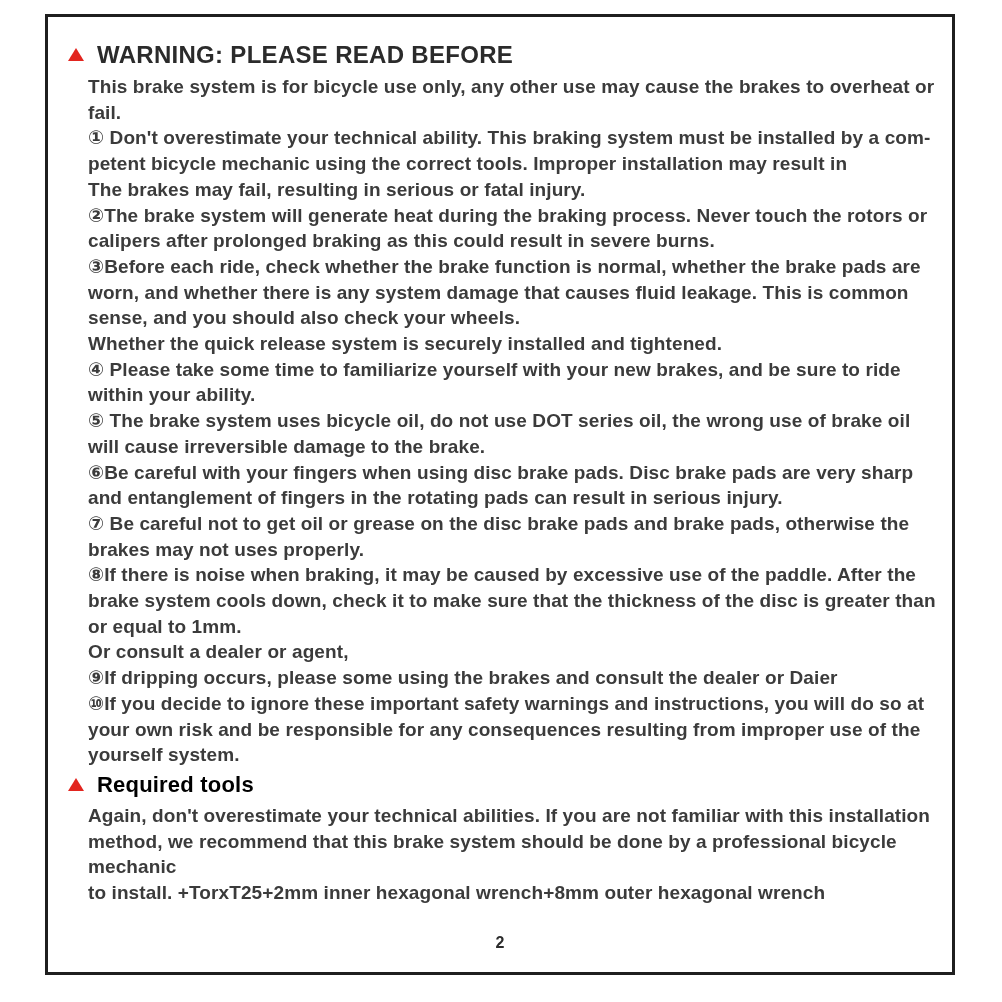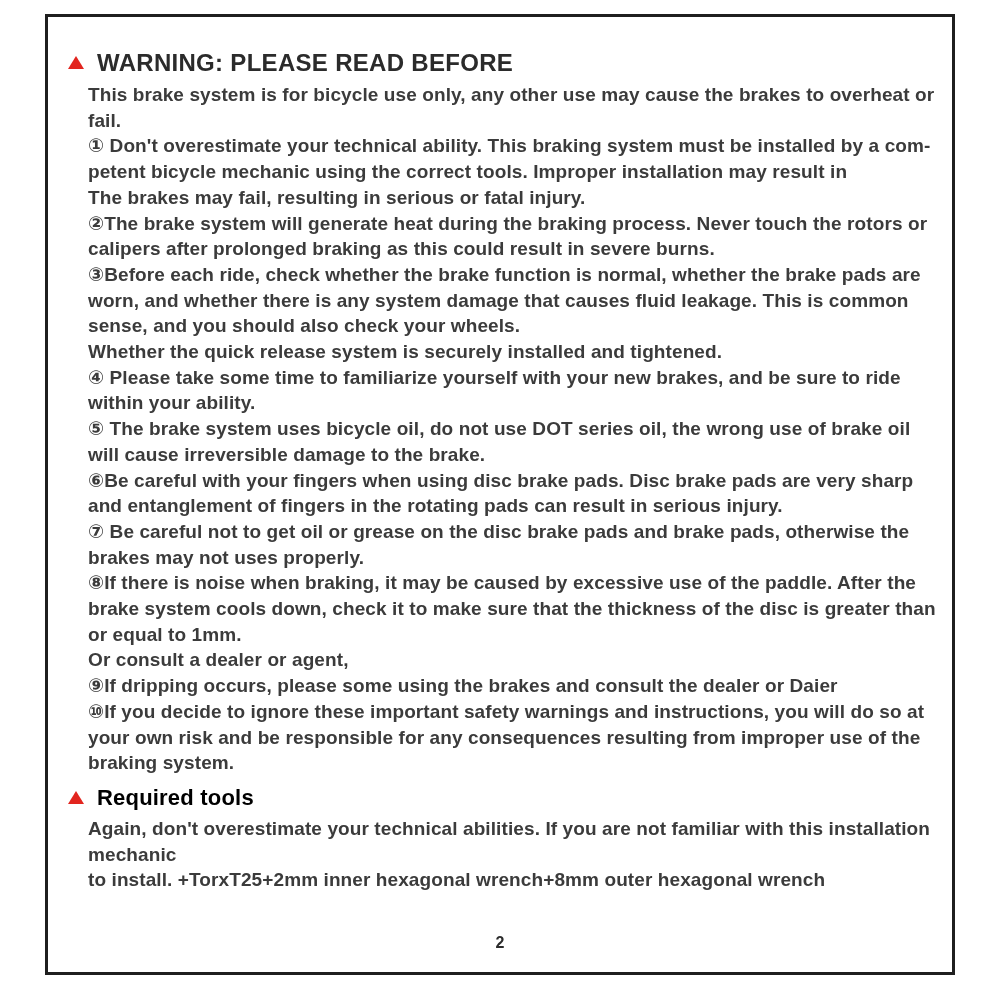--- a/index.html
+++ b/index.html
@@ -26,21 +26,21 @@
     top: 14px;
     width: 910px;
     height: 961px;
     border: 3px solid #1f1f1f;
     box-sizing: border-box;
     padding: 24px 16px 0 40px;
     background: #ffffff;
   }
   .section-head {
     position: relative;
-    margin: 8px 0 5px 0;
+    margin: 0 0 5px 0;
     padding-left: 9px;
   }
   .section-head .tri {
     position: absolute;
     left: -20px;
     top: 7px;
     width: 0;
     height: 0;
     border-left: 8px solid transparent;
     border-right: 8px solid transparent;
@@ -117,31 +117,32 @@
           <div class="line">and entanglement of fingers in the rotating pads can result in serious injury.</div>
           <div class="line">⑦ Be careful not to get oil or grease on the disc brake pads and brake pads, otherwise the</div>
           <div class="line">brakes may not uses properly.</div>
           <div class="line">⑧If there is noise when braking, it may be caused by excessive use of the paddle. After the</div>
           <div class="line">brake system cools down, check it to make sure that the thickness of the disc is greater than</div>
           <div class="line">or equal to 1mm.</div>
           <div class="line">Or consult a dealer or agent,</div>
           <div class="line">⑨If dripping occurs, please some using the brakes and consult the dealer or Daier</div>
           <div class="line">⑩If you decide to ignore these important safety warnings and instructions, you will do so at</div>
           <div class="line">your own risk and be responsible for any consequences resulting from improper use of the</div>
-          <div class="line">braking system.</div>
+          <div class="line">yourself system.</div>
         </div>
     </section>
 
     <section class="section tools">
       <div class="section-head">
         <span class="tri"></span>
         <h2 class="sec-title">Required tools</h2>
       </div>
       <div class="body-text">
           <div class="line">Again, don't overestimate your technical abilities. If you are not familiar with this installation</div>
+          <div class="line">method, we recommend that this brake system should be done by a professional bicycle</div>
           <div class="line">mechanic</div>
           <div class="line">to install. +TorxT25+2mm inner hexagonal wrench+8mm outer hexagonal wrench</div>
         </div>
     </section>
 
     <div class="page-number">2</div>
   </div>
 </div>
 
 </body></html>

